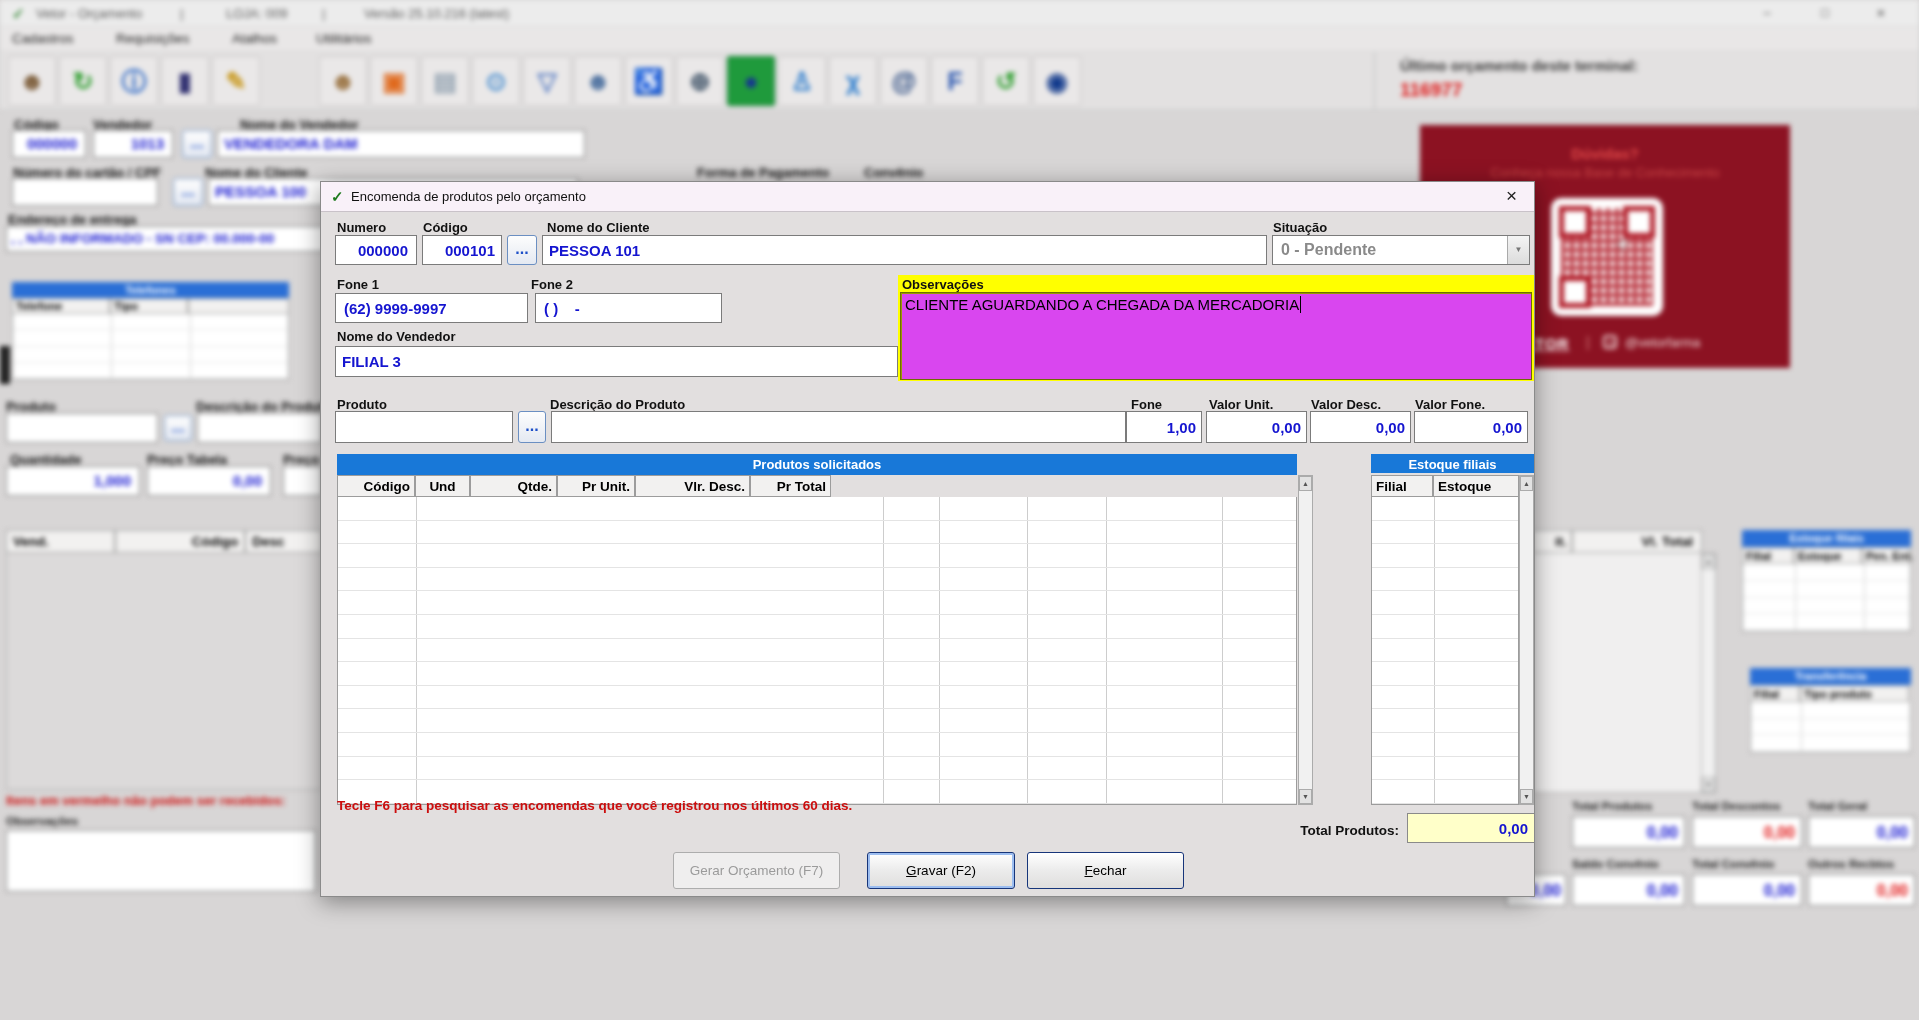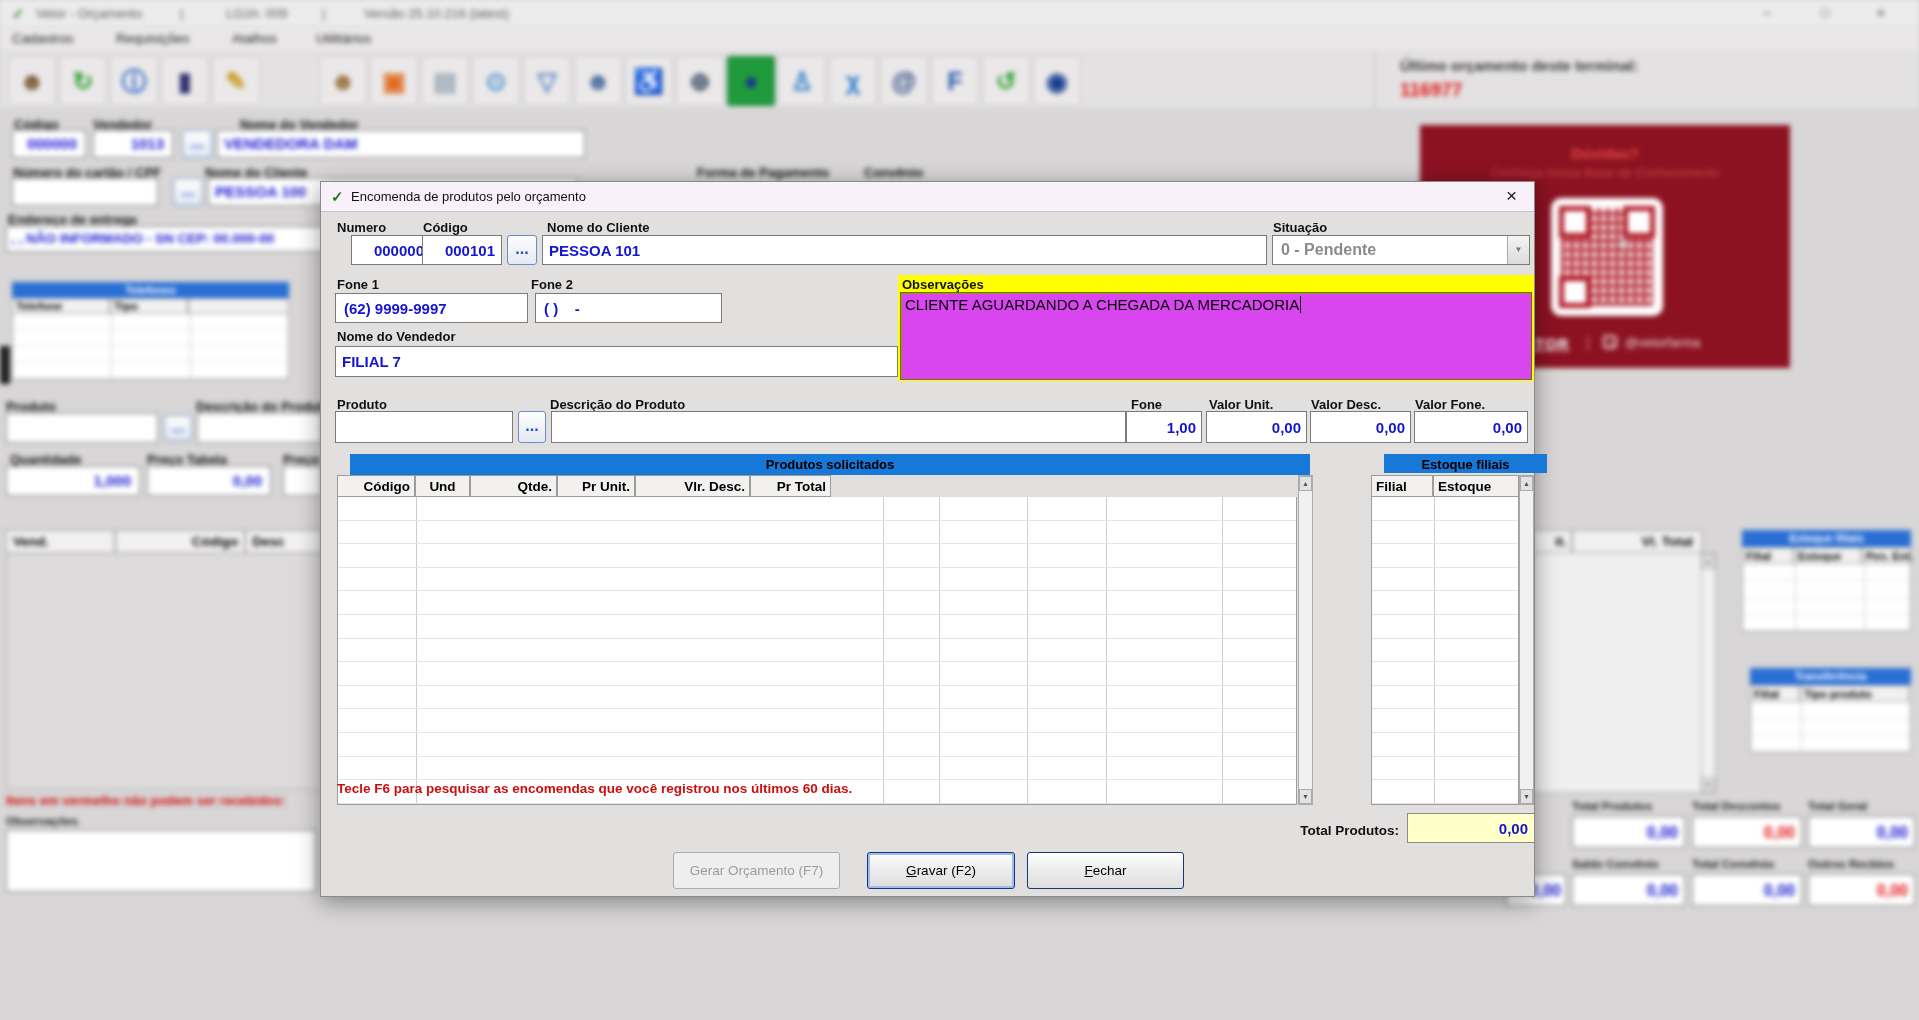--- a/index.html
+++ b/index.html
@@ -19,22 +19,22 @@
   .tbtn{width:46px;height:48px;margin-right:3px;background:#eae8e8;border:1px solid #c6c4c4;
         border-radius:2px;display:flex;align-items:center;justify-content:center;}
   .tglyph{font-size:25px;font-weight:bold;line-height:1;}
   .lbl{font-size:13px;font-weight:bold;color:#111;white-space:nowrap;}
   .lbl-sm{font-size:11.5px;font-weight:bold;color:#222;white-space:nowrap;}
   .box{background:#fff;border:1px solid #7b7b7b;}
   .val{color:#1515d0;font-weight:bold;font-size:15px;white-space:pre;}
   .redval{color:#e01414;font-weight:bold;font-size:15px;}
   .bluehdr{background:#2a6fd6;color:#fff;font-size:11px;font-weight:bold;
            text-align:center;line-height:16px;}
-  .bluehdr2{background:#1878d8;color:#000000;font-size:13px;font-weight:bold;
-            text-align:center;line-height:21px;margin-left:13px;}
+  .bluehdr2{background:#1878d8;color:#ffffff;font-size:13px;font-weight:bold;
+            text-align:center;line-height:21px;}
   .colcell{border:1px solid #9c9c9c;background:#f2f1f0;font-weight:bold;color:#000;
            display:flex;align-items:center;box-sizing:border-box;}
   .browse{background:linear-gradient(#fdfdfd,#e4e9f2);border:1px solid #6b8fc2;border-radius:3px;
           color:#1e50c8;font-weight:bold;text-align:center;cursor:pointer;}
   .gridbody{background:#fff;border:1px solid #9c9c9c;border-top:none;display:flex;flex-direction:column;}
   .grow{flex:1;display:flex;border-bottom:1px solid #e4e4e4;}
   .gcell{border-right:1px solid #cdcdcd;height:100%;}
   .vscroll{background:#f1f1f1;border:1px solid #ababab;}
   .sarrow{position:absolute;left:0;width:100%;height:15px;background:#e2e2e2;border:1px solid #ababab;
           font-size:7px;color:#555;text-align:center;line-height:14px;box-sizing:border-box;}
@@ -313,21 +313,21 @@
     <div class="abs mtitle">
       <span class="abs" style="left:10px;top:6px;color:#1e7a1e;font-weight:bold;font-size:15px;">✓</span>
       <span class="abs" style="left:30px;top:7px;font-size:13px;color:#111;">Encomenda de produtos pelo orçamento</span>
       <span class="abs" style="left:1185px;top:3px;font-size:19px;color:#222;cursor:pointer;">×</span>
     </div>
 
     <div class="abs lbl" style="left:16px;top:38px;">Numero</div>
     <div class="abs lbl" style="left:102px;top:38px;">Código</div>
     <div class="abs lbl" style="left:226px;top:38px;">Nome do Cliente</div>
     <div class="abs lbl" style="left:952px;top:38px;">Situação</div>
-    <div class="abs box val" style="left:14px;top:53px;width:82px;height:30px;text-align:right;padding:6px 8px 0 0;margin-left:16px;">000000</div>
+    <div class="abs box val" style="left:14px;top:53px;width:82px;height:30px;text-align:right;padding:6px 8px 0 0;">000000</div>
     <div class="abs box val" style="left:101px;top:53px;width:80px;height:30px;text-align:right;padding:6px 6px 0 0;">000101</div>
     <div class="abs browse" style="left:186px;top:53px;width:30px;height:30px;line-height:26px;">...</div>
     <div class="abs box val" style="left:221px;top:53px;width:725px;height:30px;padding:6px 0 0 6px;">PESSOA 101</div>
     <div class="abs box" style="left:951px;top:53px;width:258px;height:30px;">
       <span style="position:absolute;left:8px;top:5px;font-size:16px;font-weight:bold;color:#8a8a8a;">0 - Pendente</span>
       <span style="position:absolute;right:0;top:0;width:21px;height:28px;background:linear-gradient(#f4f4f4,#dcdcdc);border-left:1px solid #aaa;font-size:8px;color:#777;text-align:center;line-height:28px;">▼</span>
     </div>
 
     <div class="abs lbl" style="left:16px;top:95px;">Fone 1</div>
     <div class="abs lbl" style="left:210px;top:95px;">Fone 2</div>
@@ -335,21 +335,21 @@
     <div class="abs box val" style="left:214px;top:111px;width:187px;height:30px;padding:6px 0 0 8px;">( )    -</div>
 
     <div class="abs" style="left:577px;top:93px;width:636px;height:106px;background:#ffff00;">
       <div class="lbl" style="position:absolute;left:4px;top:2px;">Observações</div>
       <div style="position:absolute;left:2px;top:17px;width:630px;height:86px;background:#d946ef;border:1px solid #6e6e00;box-shadow:inset 1px 1px 0 #999900;">
         <span style="position:absolute;left:4px;top:3px;font-size:15px;color:#000;white-space:nowrap;border-right:1px solid #000;padding-right:1px;">CLIENTE AGUARDANDO A CHEGADA DA MERCADORIA</span>
       </div>
     </div>
 
     <div class="abs lbl" style="left:16px;top:147px;">Nome do Vendedor</div>
-    <div class="abs box val" style="left:14px;top:164px;width:563px;height:31px;padding:6px 0 0 6px;">FILIAL 7</div>
+    <div class="abs box val" style="left:14px;top:164px;width:563px;height:31px;padding:6px 0 0 6px;">FILIAL 3</div>
 
     <div class="abs lbl" style="left:16px;top:215px;">Produto</div>
     <div class="abs lbl" style="left:229px;top:215px;">Descrição do Produto</div>
     <div class="abs lbl" style="left:810px;top:215px;">Fone</div>
     <div class="abs lbl" style="left:888px;top:215px;">Valor Unit.</div>
     <div class="abs lbl" style="left:990px;top:215px;">Valor Desc.</div>
     <div class="abs lbl" style="left:1094px;top:215px;">Valor Fone.</div>
     <div class="abs box" style="left:14px;top:229px;width:178px;height:32px;"></div>
     <div class="abs browse" style="left:197px;top:229px;width:28px;height:32px;line-height:28px;">...</div>
     <div class="abs box" style="left:230px;top:229px;width:575px;height:32px;"></div>
@@ -522,21 +522,21 @@
         </div>
         <div class="grow">
           <div class="gcell" style="width: 62px;"></div>
         </div>
       </div>
     <div class="abs vscroll" style="left:1198px;top:293px;width:15px;height:330px;">
       <div class="sarrow" style="top:0;">▲</div>
       <div class="sarrow" style="bottom:0;">▼</div>
     </div>
 
-    <div class="abs redmsg" style="left:16px;top:599px;">Tecle F6 para pesquisar as encomendas que você registrou nos últimos 60 dias.</div>
+    <div class="abs redmsg" style="left:16px;top:616px;">Tecle F6 para pesquisar as encomendas que você registrou nos últimos 60 dias.</div>
     <div class="abs lbl" style="left:910px;top:641px;width:168px;text-align:right;font-size:13.5px;">Total Produtos:</div>
     <div class="abs val" style="left:1086px;top:631px;width:128px;height:30px;background:#ffffc9;border:1px solid #8a8a8a;text-align:right;padding:6px 6px 0 0;">0,00</div>
 
     <div class="abs btn btn-disabled" style="left:352px;top:670px;width:167px;height:37px;">Gerar Orçamento (F7)</div>
     <div class="abs btn" style="left:546px;top:670px;width:148px;height:37px;box-shadow:inset 0 0 0 2px #9cbdf0;">
       <span class="accel">G</span>
         <span>ravar (F2)</span>
     </div>
     <div class="abs btn" style="left:706px;top:670px;width:157px;height:37px;">
       <span class="accel">F</span>

